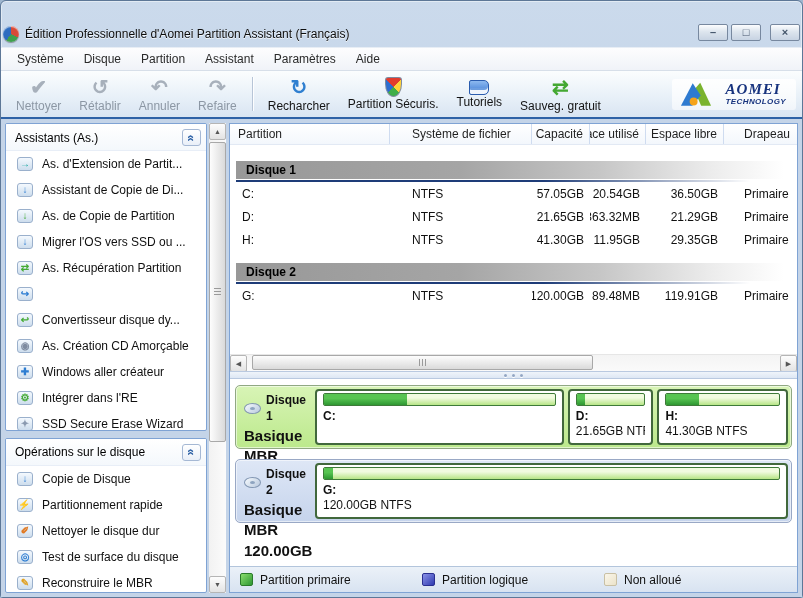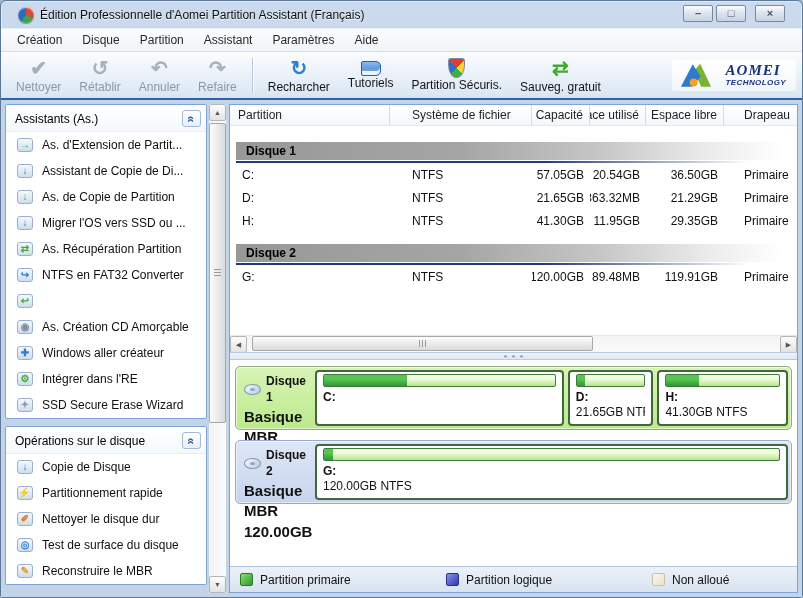--- a/index.html
+++ b/index.html
@@ -6,21 +6,21 @@
   body{width:803px;height:598px;overflow:hidden;font-family:"Liberation Sans",sans-serif;font-size:12px;color:#111;}
   *{box-sizing:border-box;}
   button{font:inherit;background:none;border:0;padding:0;cursor:default;}
 
   .window{width:803px;height:598px;display:flex;flex-direction:column;
     background:linear-gradient(#cuddle,#b3c7de);
     background:linear-gradient(#cbdaec,#b0c5dd);
     border:1px solid #5d7797;border-radius:6px 6px 3px 3px;box-shadow:inset 0 0 0 1px rgba(255,255,255,.45);}
 
   
-  .titlebar{height:27px;flex:none;display:flex;align-items:center;gap:6px;padding:0 17px;}
+  .titlebar{height:27px;flex:none;display:flex;align-items:center;gap:6px;padding:0 2px;margin-top:19px;}
   .app-icon{width:16px;height:16px;flex:none;border-radius:50%;
     background:conic-gradient(#d84a38 0 32%,#3fa04e 32% 60%,#2d6cc0 60% 100%);
     box-shadow:inset 0 1px 1px rgba(255,255,255,.7),0 1px 1px rgba(0,0,0,.35);}
   .title{font-size:12px;color:#0d0d0d;text-shadow:0 1px 0 rgba(255,255,255,.75);white-space:nowrap;}
   .win-controls{margin-left:auto;display:flex;gap:3px;align-self:flex-start;padding-top:4px;}
   .win-btn{width:30px;height:17px;border:1px solid #77889f;border-radius:2px;
     background:linear-gradient(#fcfdfe,#dde5ee 45%,#c7d3e2);color:#44556b;
     display:flex;align-items:center;justify-content:center;font-size:11px;font-weight:bold;line-height:1;}
   .win-btn.close{margin-left:6px;}
 
@@ -123,21 +123,21 @@
   .dm-part{background:#fff;border:2px solid #41683c;border-radius:4px;padding:2px 6px 1px;display:flex;flex-direction:column;min-width:0;}
   .gauge{height:13px;flex:none;border:1px solid #3e7a39;border-radius:2px;margin-bottom:3px;
     background:linear-gradient(#f1fbe0 0 35%,#b7e586);position:relative;overflow:hidden;}
   .gauge-fill{position:absolute;left:0;top:0;bottom:0;background:linear-gradient(#58c452 0 40%,#2e9732);}
   .dm-letter{font-weight:bold;font-size:12px;line-height:15px;}
   .dm-info{font-size:12px;line-height:15px;white-space:nowrap;overflow:hidden;}
 
   
   .legend{height:26px;flex:none;display:flex;align-items:center;padding:0 10px;
     background:linear-gradient(#ebf1f8,#d8e3f1);border-top:1px solid #b3c5dc;}
-  .leg-item{display:flex;align-items:center;gap:7px;width:206px;flex:none;}
+  .leg-item{display:flex;align-items:center;gap:7px;width:182px;flex:none;}
   .leg-swatch{width:13px;height:13px;border-radius:2px;flex:none;}
   .leg-swatch.green{background:linear-gradient(135deg,#8ade6e,#2e9732);border:1px solid #2a7a2a;}
   .leg-swatch.blue{background:linear-gradient(135deg,#8a92e8,#2f3ab0);border:1px solid #2a2f90;}
   .leg-swatch.unalloc{background:linear-gradient(135deg,#faf6ea,#ebe3ca);border:1px solid #c9c0a4;}
 </style>
 </head>
 <body>
 
 <div class="window">
 
@@ -145,21 +145,21 @@
     <span class="app-icon"></span>
     <span class="title">Édition Professionnelle d'Aomei Partition Assistant (Français)</span>
     <div class="win-controls">
       <button class="win-btn">–</button>
       <button class="win-btn">□</button>
       <button class="win-btn close">×</button>
     </div>
   </div>
 
   <div class="menubar" id="menubar">
-      <div class="menu-item">Création</div>
+      <div class="menu-item">Système</div>
       <div class="menu-item">Disque</div>
       <div class="menu-item">Partition</div>
       <div class="menu-item">Assistant</div>
       <div class="menu-item">Paramètres</div>
       <div class="menu-item">Aide</div>
     </div>
 
   <div class="toolbar" id="toolbar">
       <button class="tb disabled">
         <span class="ticon" style="color: rgb(167, 176, 187);">✔</span>
@@ -176,26 +176,26 @@
       <button class="tb disabled">
         <span class="ticon" style="color: rgb(167, 176, 187);">↷</span>
         <span class="tlabel">Refaire</span>
       </button>
       <span class="tbsep"></span>
       <button class="tb">
         <span class="ticon" style="color: rgb(47, 127, 208);">↻</span>
         <span class="tlabel">Recharcher</span>
       </button>
       <button class="tb">
+        <span class="ticon shape-shield"></span>
+        <span class="tlabel">Partition Sécuris.</span>
+      </button>
+      <button class="tb">
         <span class="ticon shape-book"></span>
         <span class="tlabel">Tutoriels</span>
-      </button>
-      <button class="tb">
-        <span class="ticon shape-shield"></span>
-        <span class="tlabel">Partition Sécuris.</span>
       </button>
       <button class="tb">
         <span class="ticon" style="color: rgb(68, 168, 50);">⇄</span>
         <span class="tlabel">Sauveg. gratuit</span>
       </button>
       <div class="brand">
         <svg width="32" height="27" viewBox="0 0 34 28">
           <polygon points="15,9 21.5,1.5 33,26 22.5,26" fill="#7ab32e"></polygon>
           <polygon points="1,26 13.5,2 22,15 13,26" fill="#2e7ad0"></polygon>
           <circle cx="14.5" cy="21.5" r="4.2" fill="#f5a31a"></circle>
@@ -233,24 +233,24 @@
             <div class="panel-item">
               <span class="sbicon" style="color: rgb(45, 125, 210);">↓</span>
               <span>Migrer l'OS vers SSD ou ...</span>
             </div>
             <div class="panel-item">
               <span class="sbicon" style="color: rgb(69, 171, 53);">⇄</span>
               <span>As. Récupération Partition</span>
             </div>
             <div class="panel-item">
               <span class="sbicon" style="color: rgb(45, 125, 210);">↪</span>
-              <span>NTFS en FAT32 Converter</span>
             </div>
             <div class="panel-item">
               <span class="sbicon" style="color: rgb(69, 171, 53);">↩</span>
+              <span>Convertisseur disque dy...</span>
             </div>
             <div class="panel-item">
               <span class="sbicon" style="color: rgb(126, 139, 160);">◉</span>
               <span>As. Création CD Amorçable</span>
             </div>
             <div class="panel-item">
               <span class="sbicon" style="color: rgb(45, 125, 210);">✚</span>
               <span>Windows aller créateur</span>
             </div>
             <div class="panel-item">

